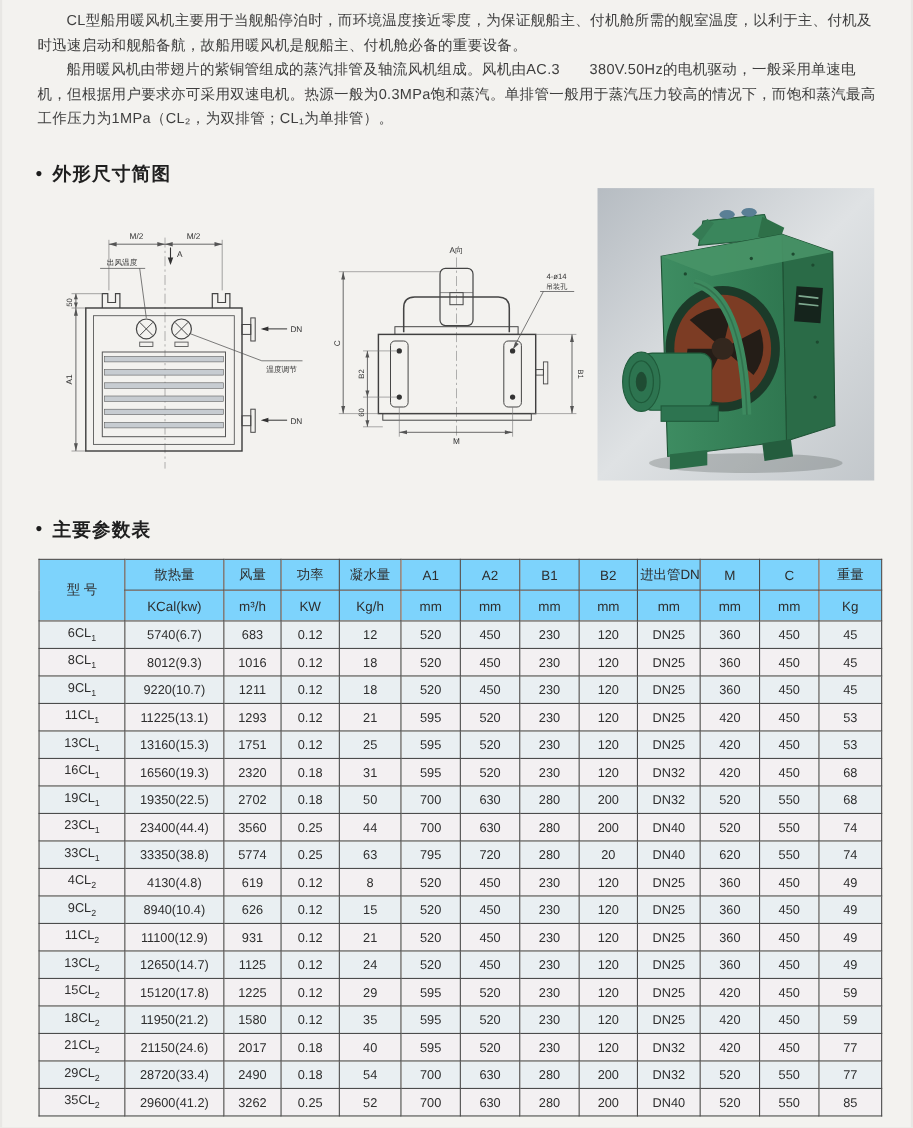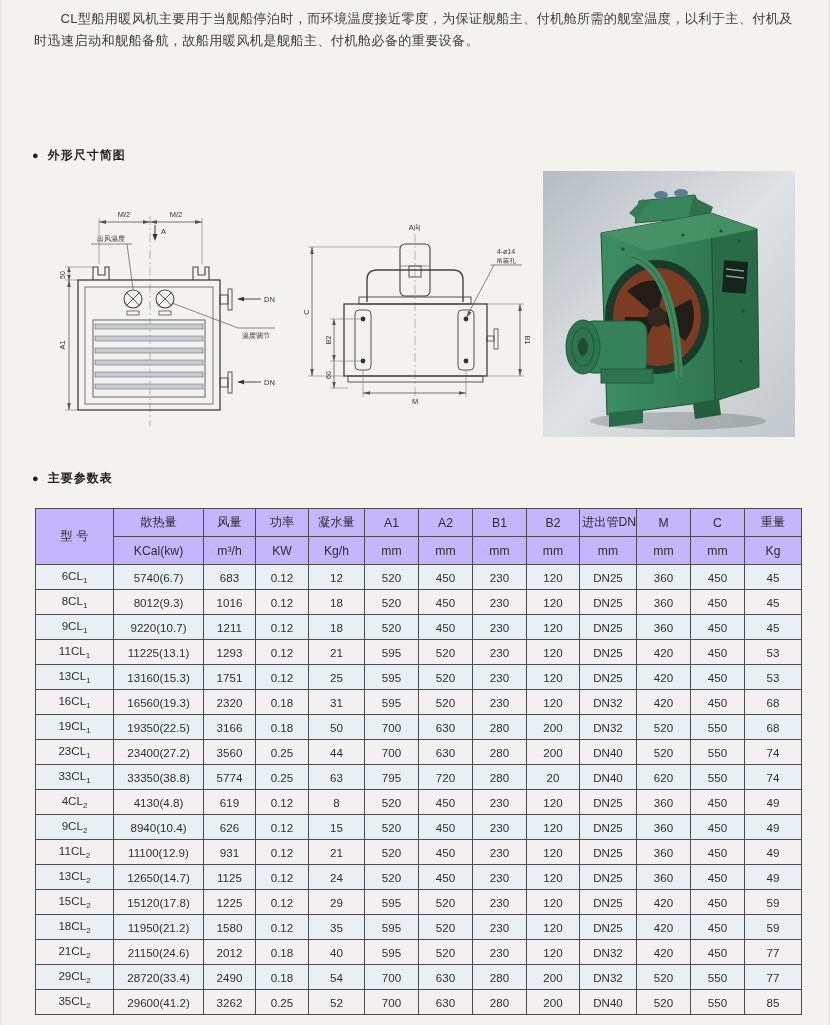--- a/index.html
+++ b/index.html
@@ -11,52 +11,53 @@
   }
   
   .intro { position:absolute; top:8px; left:32px; width:768px; }
   .intro p {
     font-size:13.2px; line-height:1.68; color:#3e3e3e;
     text-indent:2em; letter-spacing:.3px;
   }
   
   .section-head { position:absolute; left:30px; display:flex; align-items:center; gap:9px; }
   .section-head .bullet { font-size:11px; color:#1d1d1d; line-height:1; }
-  .section-head .title { font-size:12px; font-weight:bold; color:#1f1f1f; letter-spacing:1px; }
+  .section-head .title { font-size:17px; font-weight:bold; color:#1f1f1f; letter-spacing:1px; }
   .sh-1 { top:147px; }
   .sh-2 { top:470px; }
   
   .front-view { position:absolute; top:192px; left:33px; width:245px; height:252px; }
   .side-view  { position:absolute; top:192px; left:280px; width:260px; height:252px; }
   .photo      { position:absolute; top:171px; left:541px; width:252px; height:266px; }
   svg text { font-family:"Liberation Sans","DejaVu Sans",sans-serif; fill:#333; }
   
   .param-table {
     position:absolute; top:508px; left:33px; width:766px;
     border-collapse:collapse; table-layout:fixed;
     font-size:11.6px; color:#2e2e2e;
   }
   .param-table th, .param-table td {
     border:1px solid #4c4c4c; text-align:center; vertical-align:middle;
     padding:0 2px; overflow:hidden; white-space:nowrap;
   }
-  .param-table thead th { background:#c4b5fd; font-weight:normal; height:28px; font-size:12.2px; }
+  .param-table thead th { background:#7dd3fc; font-weight:normal; height:28px; font-size:12.2px; }
   .param-table tbody td { height:25px; }
   .param-table tbody tr:nth-child(odd)  td { background:#e9eff2; }
   .param-table tbody tr:nth-child(even) td { background:#f3f0f2; }
   .param-table { border:1.5px solid #3c3c3c; }
   .param-table sub { font-size:8px; }
 </style>
 </head>
 <body>
 
 <div class="page">
 
   <div class="intro">
     <p>CL型船用暖风机主要用于当舰船停泊时，而环境温度接近零度，为保证舰船主、付机舱所需的舰室温度，以利于主、付机及时迅速启动和舰船备航，故船用暖风机是舰船主、付机舱必备的重要设备。</p>
+    <p>船用暖风机由带翅片的紫铜管组成的蒸汽排管及轴流风机组成。风机由AC.3　　380V.50Hz的电机驱动，一般采用单速电机，但根据用户要求亦可采用双速电机。热源一般为0.3MPa饱和蒸汽。单排管一般用于蒸汽压力较高的情况下，而饱和蒸汽最高工作压力为1MPa（CL₂，为双排管；CL₁为单排管）。</p>
   </div>
 
   <div class="section-head sh-1">
     <span class="bullet">●</span>
     <span class="title">外形尺寸简图</span>
   </div>
 
   <svg class="front-view" viewBox="0 0 245 252">
 
     <line x1="115" y1="24" x2="115" y2="234" stroke="#8a8a8a" stroke-width="0.6" stroke-dasharray="9 3 2 3"></line>
@@ -391,35 +392,35 @@
           <td>230</td>
           <td>120</td>
           <td>DN32</td>
           <td>420</td>
           <td>450</td>
           <td>68</td>
         </tr>
         <tr>
           <td><span>19CL</span><sub>1</sub></td>
           <td>19350(22.5)</td>
-          <td>3166</td>
+          <td>2702</td>
           <td>0.18</td>
           <td>50</td>
           <td>700</td>
           <td>630</td>
           <td>280</td>
           <td>200</td>
           <td>DN32</td>
           <td>520</td>
           <td>550</td>
           <td>68</td>
         </tr>
         <tr>
           <td><span>23CL</span><sub>1</sub></td>
-          <td>23400(27.2)</td>
+          <td>23400(44.4)</td>
           <td>3560</td>
           <td>0.25</td>
           <td>44</td>
           <td>700</td>
           <td>630</td>
           <td>280</td>
           <td>200</td>
           <td>DN40</td>
           <td>520</td>
           <td>550</td>
@@ -526,21 +527,21 @@
           <td>230</td>
           <td>120</td>
           <td>DN25</td>
           <td>420</td>
           <td>450</td>
           <td>59</td>
         </tr>
         <tr>
           <td><span>21CL</span><sub>2</sub></td>
           <td>21150(24.6)</td>
-          <td>2012</td>
+          <td>2017</td>
           <td>0.18</td>
           <td>40</td>
           <td>595</td>
           <td>520</td>
           <td>230</td>
           <td>120</td>
           <td>DN32</td>
           <td>420</td>
           <td>450</td>
           <td>77</td>

